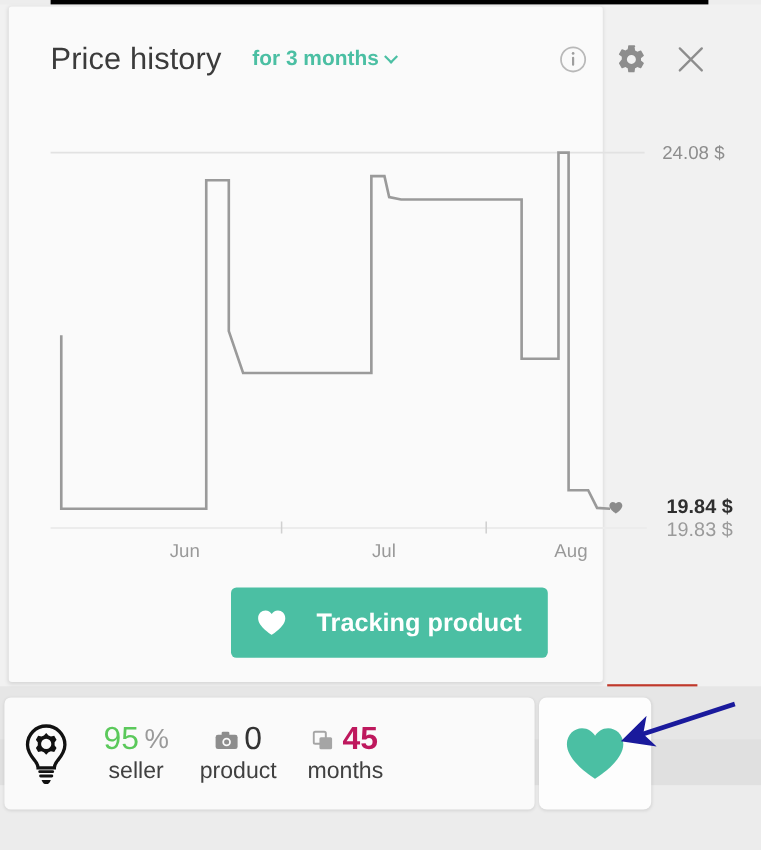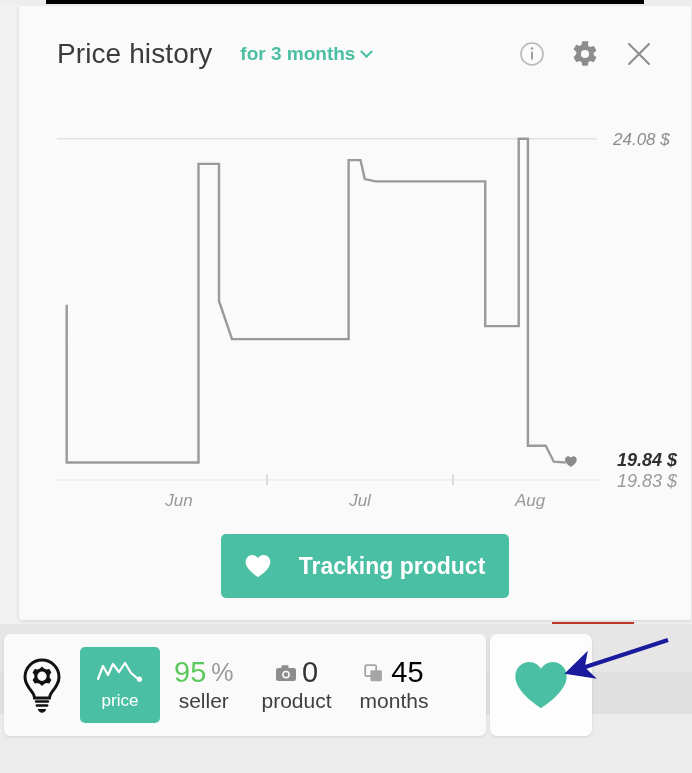--- a/index.html
+++ b/index.html
@@ -53,22 +53,22 @@
   .behind-sheet {
     position: absolute;
     left: 0; top: 4px;
     width: 692px; height: 620px;
     background: #f1f1f1;
   }
 
   
   .card {
     position: absolute;
-    left: 19px; top: 6px;
-    width: 672px; height: 614px;
+    left: 8px; top: 6px;
+    width: 540px; height: 614px;
     background: #fafafa;
     border-radius: 3px;
     box-shadow: 0 1px 4px rgba(0,0,0,.12);
   }
 
   
   .card-header {
     position: absolute;
     left: 0; top: 0;
     width: 672px; height: 96px;
@@ -106,21 +106,21 @@
     display: flex;
     align-items: center;
     gap: 26px;
   }
   .ico { cursor: pointer; display: block; }
 
   
   .chart-wrap {
     position: absolute;
     left: 0; top: 96px;
-    width: 672px; height: 420px; font-style: italic;
+    width: 672px; height: 420px;
   }
   .chart-svg { display: block; }
 
   .price-hi, .price-lo, .axis-lab, .top-lab {
     font-family: "Liberation Sans", sans-serif;
   }
 
   
   .track-btn {
     position: absolute;
@@ -191,21 +191,21 @@
     gap: 5px;
     line-height: 1.05;
   }
   .stat .sub {
     font-size: 21px;
     color: #404040;
   }
   .pct-num { color: #5bc95b; }
   .pct-sign { color: #9a9a9a; font-size: 25px; }
   .dark-num { color: #333; }
-  .grey-num { color: #000000; }
+  .grey-num { color: #be185d; font-weight: bold; }
 
   .heart-card {
     position: absolute;
     left: 490px; top: 634px;
     width: 102px; height: 102px;
     background: #fdfdfd;
     border-radius: 7px;
     display: flex;
     align-items: center;
     justify-content: center;
@@ -301,27 +301,20 @@
       <svg width="50" height="56" viewBox="0 0 50 56">
         <path fill="none" stroke="#111" stroke-width="3" d="M25 3 C15.6 3 8 10.6 8 20 C8 26.4 11.5 30.6 14.6 34.4 C16.4 36.6 17.6 38.4 17.6 41 L32.4 41 C32.4 38.4 33.6 36.6 35.4 34.4 C38.5 30.6 42 26.4 42 20 C42 10.6 34.4 3 25 3 Z"></path>
         <rect x="17.8" y="43.2" width="14.4" height="2.6" rx="1.3" fill="#111"></rect>
         <rect x="18.6" y="47.2" width="12.8" height="2.6" rx="1.3" fill="#111"></rect>
         <path fill="#111" d="M20.8 52 L29.2 52 C28.4 54.6 27 55.8 25 55.8 C23 55.8 21.6 54.6 20.8 52 Z"></path>
         <path fill="#111" d="M25 9.4 L27.1 11.6 A9 9 0 0 1 29.3 12.5 L32.3 11.9 L34.4 15.5 L32.6 18 A9 9 0 0 1 32.6 20.5 L34.4 23 L32.3 26.6 L29.3 26 A9 9 0 0 1 27.1 26.9 L25 29.1 L22.9 26.9 A9 9 0 0 1 20.7 26 L17.7 26.6 L15.6 23 L17.4 20.5 A9 9 0 0 1 17.4 18 L15.6 15.5 L17.7 11.9 L20.7 12.5 A9 9 0 0 1 22.9 11.6 Z
                  M25 14.6 A4.65 4.65 0 1 0 25 23.9 A4.65 4.65 0 1 0 25 14.6 Z"></path>
       </svg>
     </div>
 
-    <div class="price-tab">
-      <svg width="50" height="28" viewBox="0 0 50 28">
-        <polyline fill="none" stroke="#fff" stroke-width="2.2" stroke-linejoin="round" stroke-linecap="round" points="3,20 8,7 13,16 18,5 24,13 30,4 36,14 42,19"></polyline>
-        <circle cx="44.5" cy="20.2" r="2.6" fill="#fff"></circle>
-      </svg>
-      <span class="lbl">price</span>
-    </div>
 
     <div class="stat">
       <span class="top">
         <span class="pct-num">95</span>
           <span class="pct-sign">%</span>
       </span>
       <span class="sub">seller</span>
     </div>
 
     <div class="stat">

